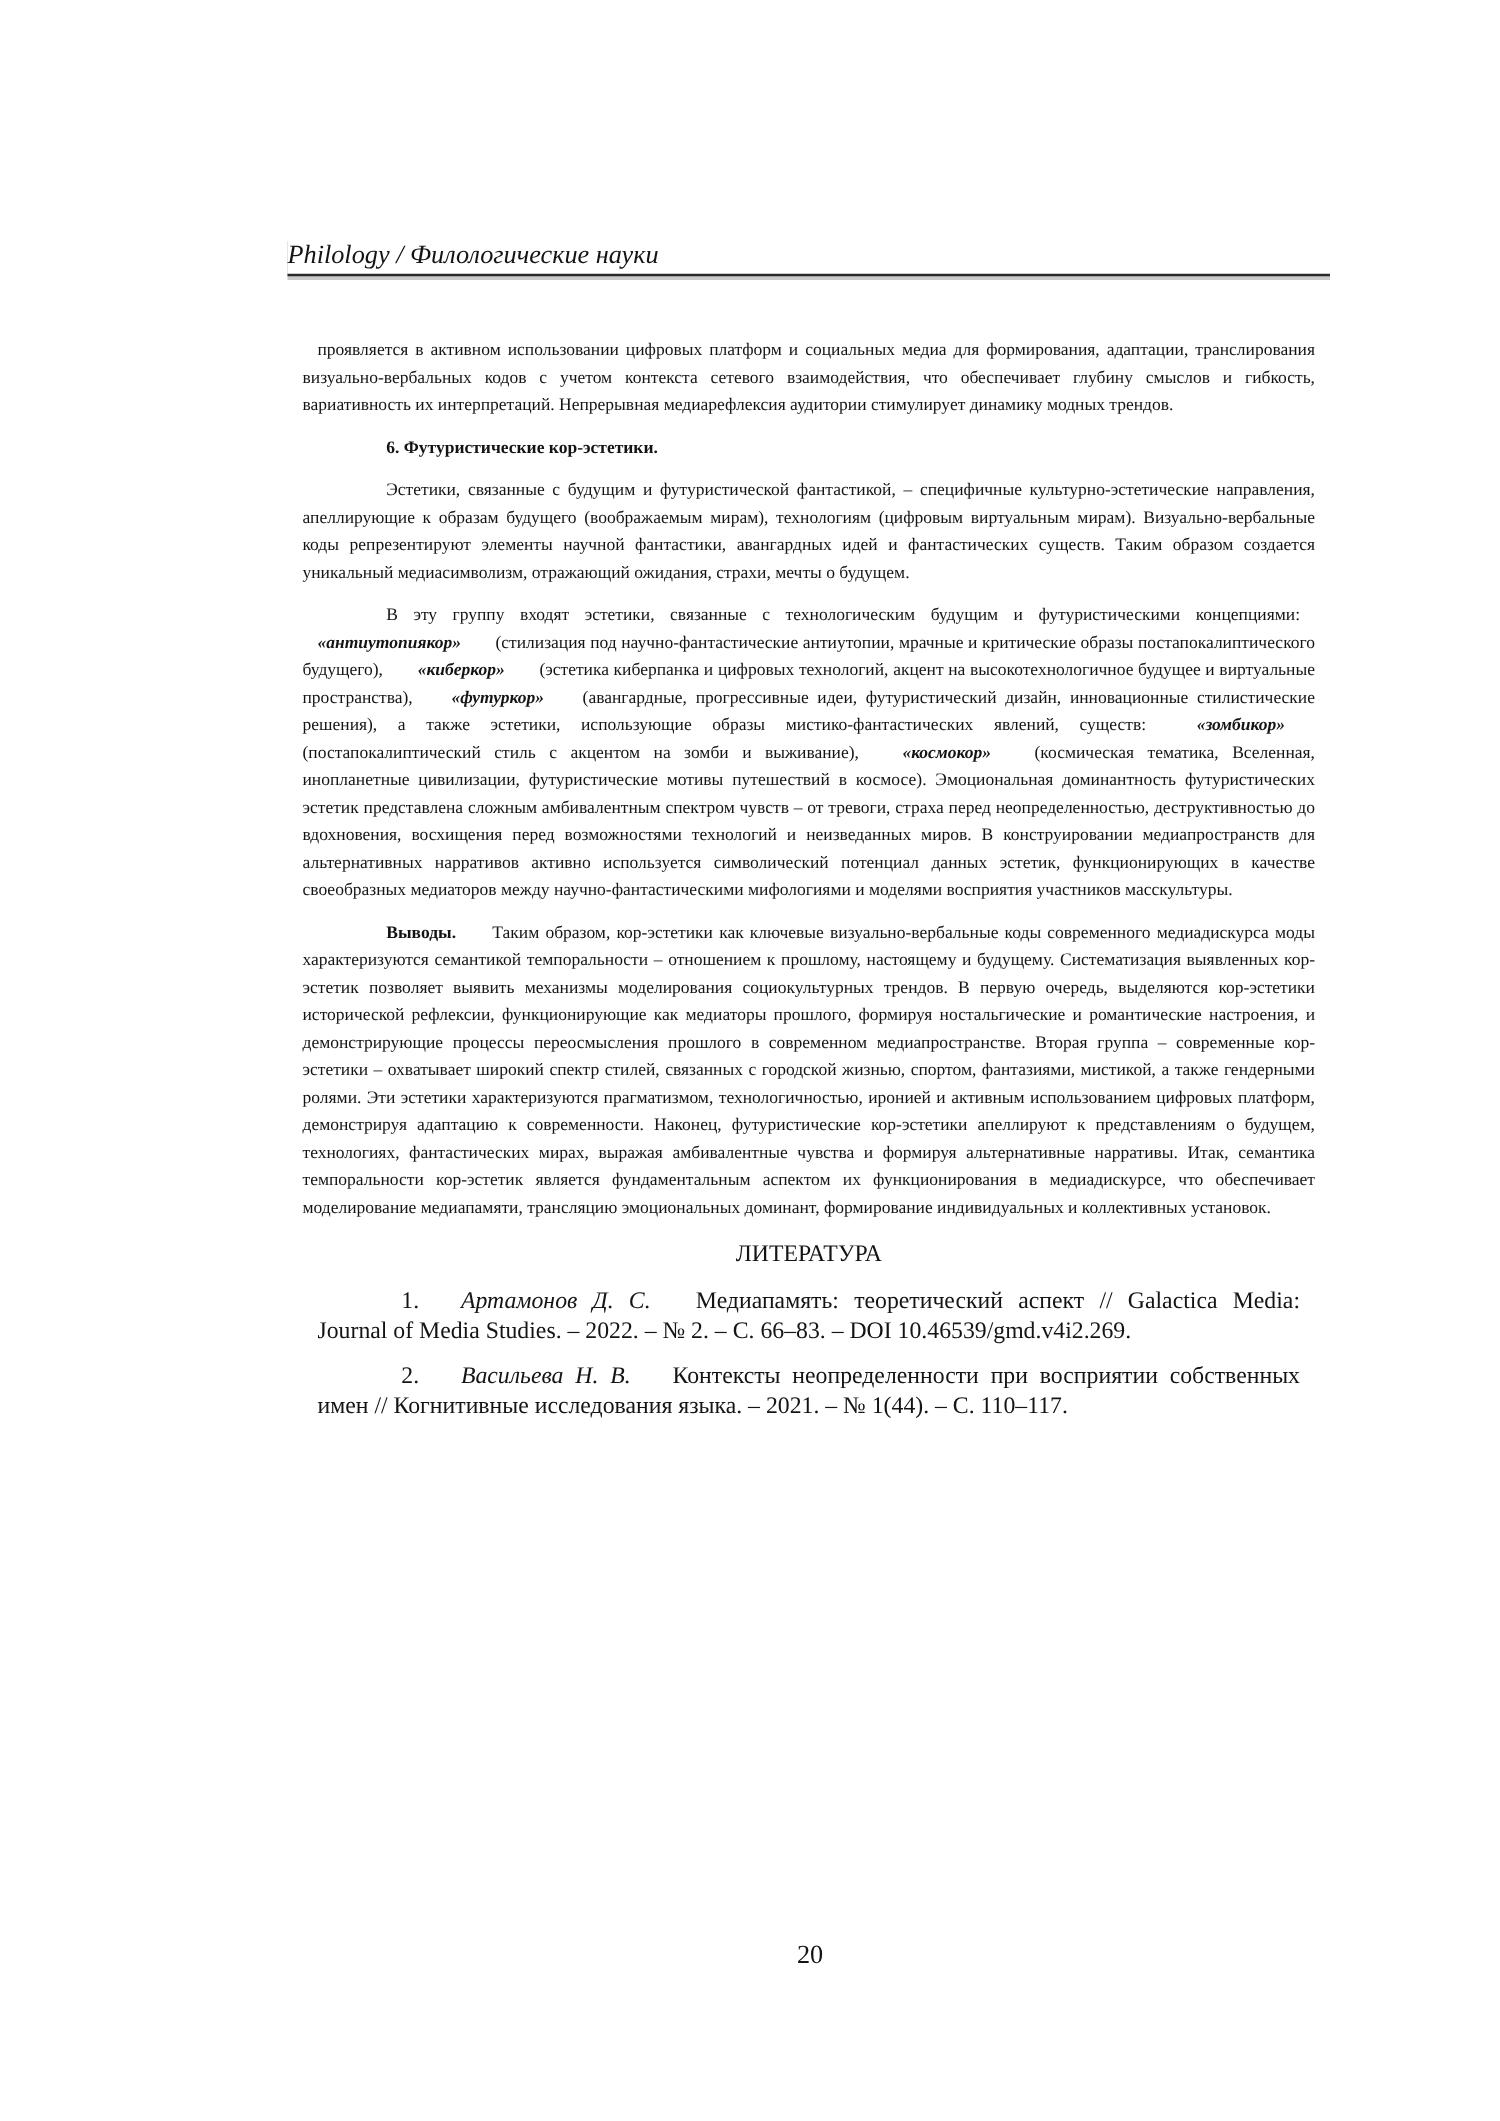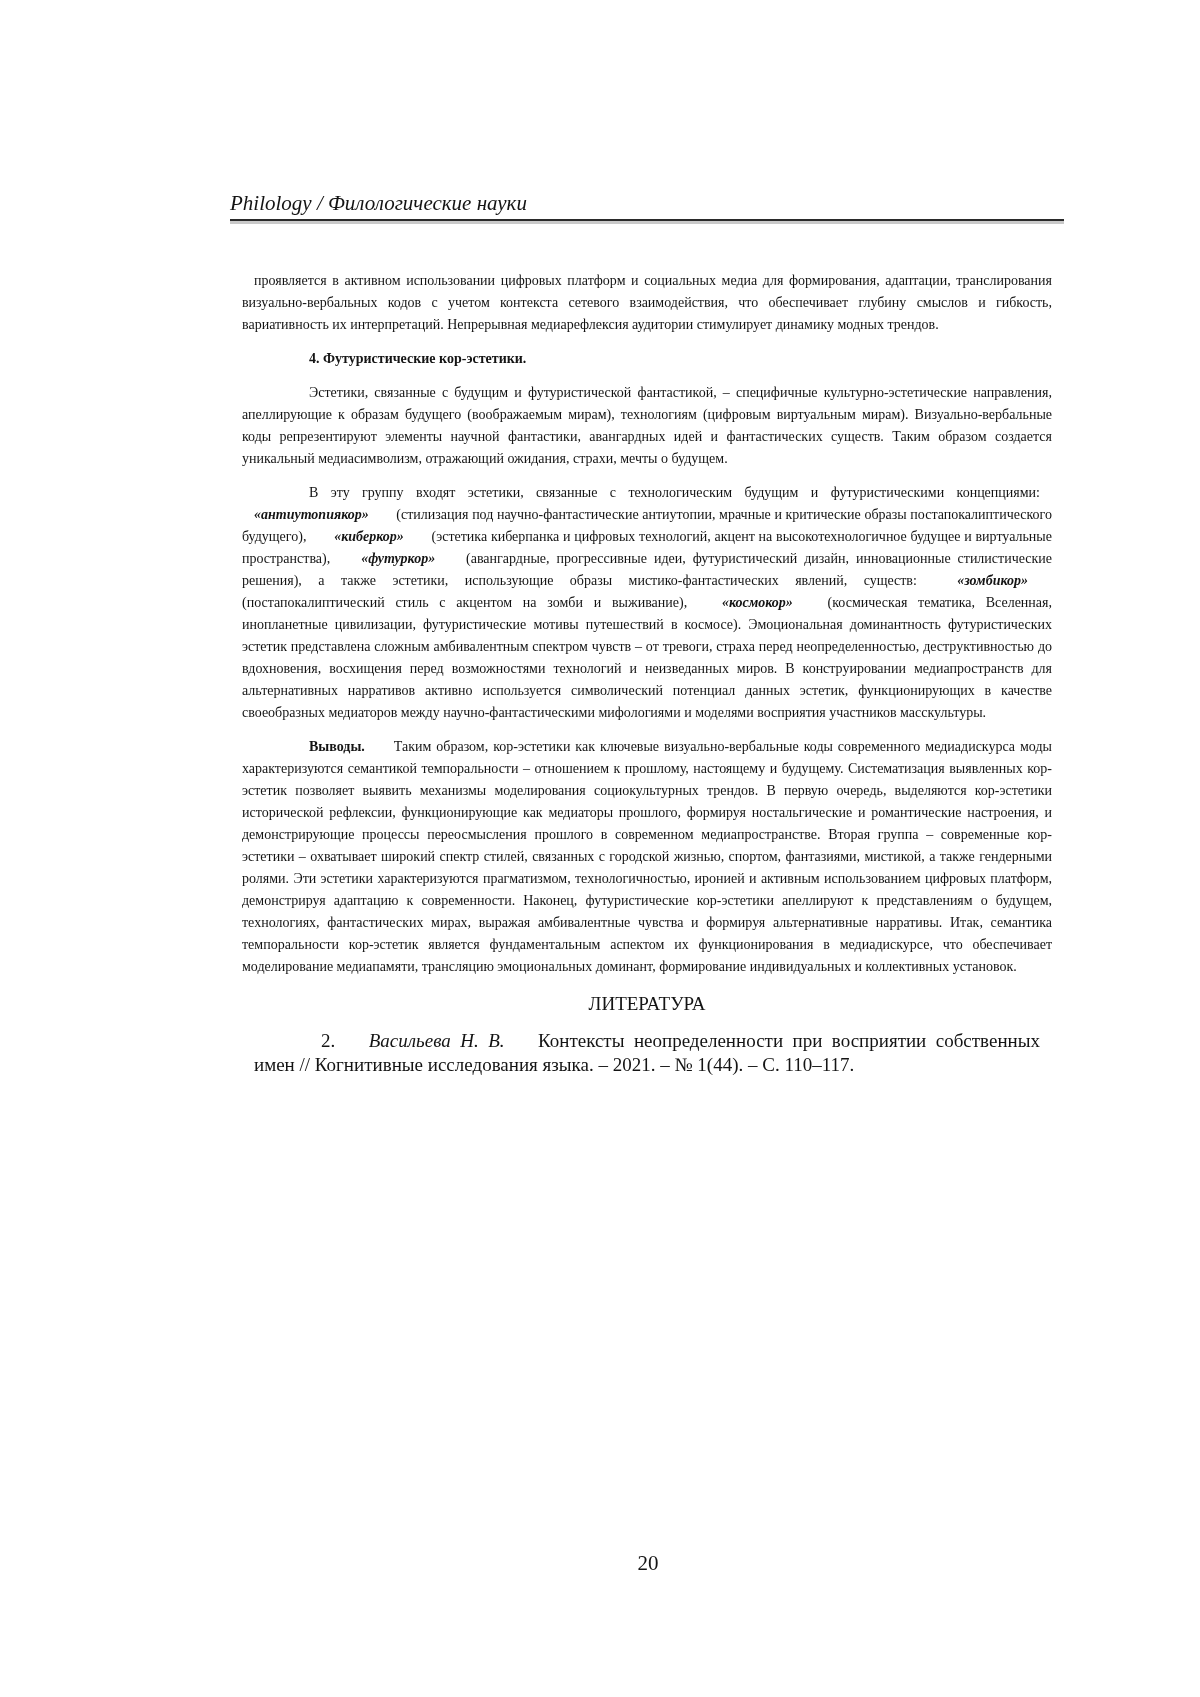--- a/index.html
+++ b/index.html
@@ -64,28 +64,29 @@
 </style>
 </head>
 <body>
 
 <div class="page">
   <div class="content">
     <div class="running-head">Philology / Филологические науки</div>
 
     <div class="article-body">
         <p class="para"><span>проявляется в активном использовании цифровых платформ и социальных медиа для формирования, адаптации, транслирования визуально-вербальных кодов с учетом контекста сетевого взаимодействия, что обеспечивает глубину смыслов и гибкость, вариативность их интерпретаций. Непрерывная медиарефлексия аудитории стимулирует динамику модных трендов.</span></p>
-        <p class="para indent"><span class="r-b">4. Футуристические кор-эстетики.</span></p>
+        <p class="para indent"><span class="r-b">6. Футуристические кор-эстетики.</span></p>
         <p class="para indent"><span>Эстетики, связанные с будущим и футуристической фантастикой, – специфичные культурно-эстетические направления, апеллирующие к образам будущего (воображаемым мирам), технологиям (цифровым виртуальным мирам). Визуально-вербальные коды репрезентируют элементы научной фантастики, авангардных идей и фантастических существ. Таким образом создается уникальный медиасимволизм, отражающий ожидания, страхи, мечты о будущем.</span></p>
         <p class="para indent"><span>В эту группу входят эстетики, связанные с технологическим будущим и футуристическими концепциями: </span><span class="r-bi">«антиутопиякор»</span><span> (стилизация под научно-фантастические антиутопии, мрачные и критические образы постапокалиптического будущего), </span><span class="r-bi">«киберкор»</span><span> (эстетика киберпанка и цифровых технологий, акцент на высокотехнологичное будущее и виртуальные пространства), </span><span class="r-bi">«футуркор»</span><span> (авангардные, прогрессивные идеи, футуристический дизайн, инновационные стилистические решения), а также эстетики, использующие образы мистико-фантастических явлений, существ: </span><span class="r-bi">«зомбикор»</span><span> (постапокалиптический стиль с акцентом на зомби и выживание), </span><span class="r-bi">«космокор»</span><span> (космическая тематика, Вселенная, инопланетные цивилизации, футуристические мотивы путешествий в космосе). Эмоциональная доминантность футуристических эстетик представлена сложным амбивалентным спектром чувств – от тревоги, страха перед неопределенностью, деструктивностью до вдохновения, восхищения перед возможностями технологий и неизведанных миров. В конструировании медиапространств для альтернативных нарративов активно используется символический потенциал данных эстетик, функционирующих в качестве своеобразных медиаторов между научно-фантастическими мифологиями и моделями восприятия участников масскультуры.</span></p>
         <p class="para indent"><span class="r-b">Выводы.</span><span> Таким образом, кор-эстетики как ключевые визуально-вербальные коды современного медиадискурса моды характеризуются семантикой темпоральности – отношением к прошлому, настоящему и будущему. Систематизация выявленных кор-эстетик позволяет выявить механизмы моделирования социокультурных трендов. В первую очередь, выделяются кор-эстетики исторической рефлексии, функционирующие как медиаторы прошлого, формируя ностальгические и романтические настроения, и демонстрирующие процессы переосмысления прошлого в современном медиапространстве. Вторая группа – современные кор-эстетики – охватывает широкий спектр стилей, связанных с городской жизнью, спортом, фантазиями, мистикой, а также гендерными ролями. Эти эстетики характеризуются прагматизмом, технологичностью, иронией и активным использованием цифровых платформ, демонстрируя адаптацию к современности. Наконец, футуристические кор-эстетики апеллируют к представлениям о будущем, технологиях, фантастических мирах, выражая амбивалентные чувства и формируя альтернативные нарративы. Итак, семантика темпоральности кор-эстетик является фундаментальным аспектом их функционирования в медиадискурсе, что обеспечивает моделирование медиапамяти, трансляцию эмоциональных доминант, формирование индивидуальных и коллективных установок.</span></p>
       </div>
 
     <div class="literature">
       <div class="lit-heading">ЛИТЕРАТУРА</div>
       <div class="refs">
+          <p class="ref"><span>1. </span><span class="r-i">Артамонов Д. С.</span><span> Медиапамять: теоретический аспект // Galactica Media: Journal of Media Studies. – 2022. – № 2. – С. 66–83. – DOI 10.46539/gmd.v4i2.269.</span></p>
           <p class="ref"><span>2. </span><span class="r-i">Васильева Н. В.</span><span> Контексты неопределенности при восприятии собственных имен // Когнитивные исследования языка. – 2021. – № 1(44). – С. 110–117.</span></p>
         </div>
     </div>
   </div>
 
   <div class="page-number">20</div>
 </div>
 
 </body></html>

